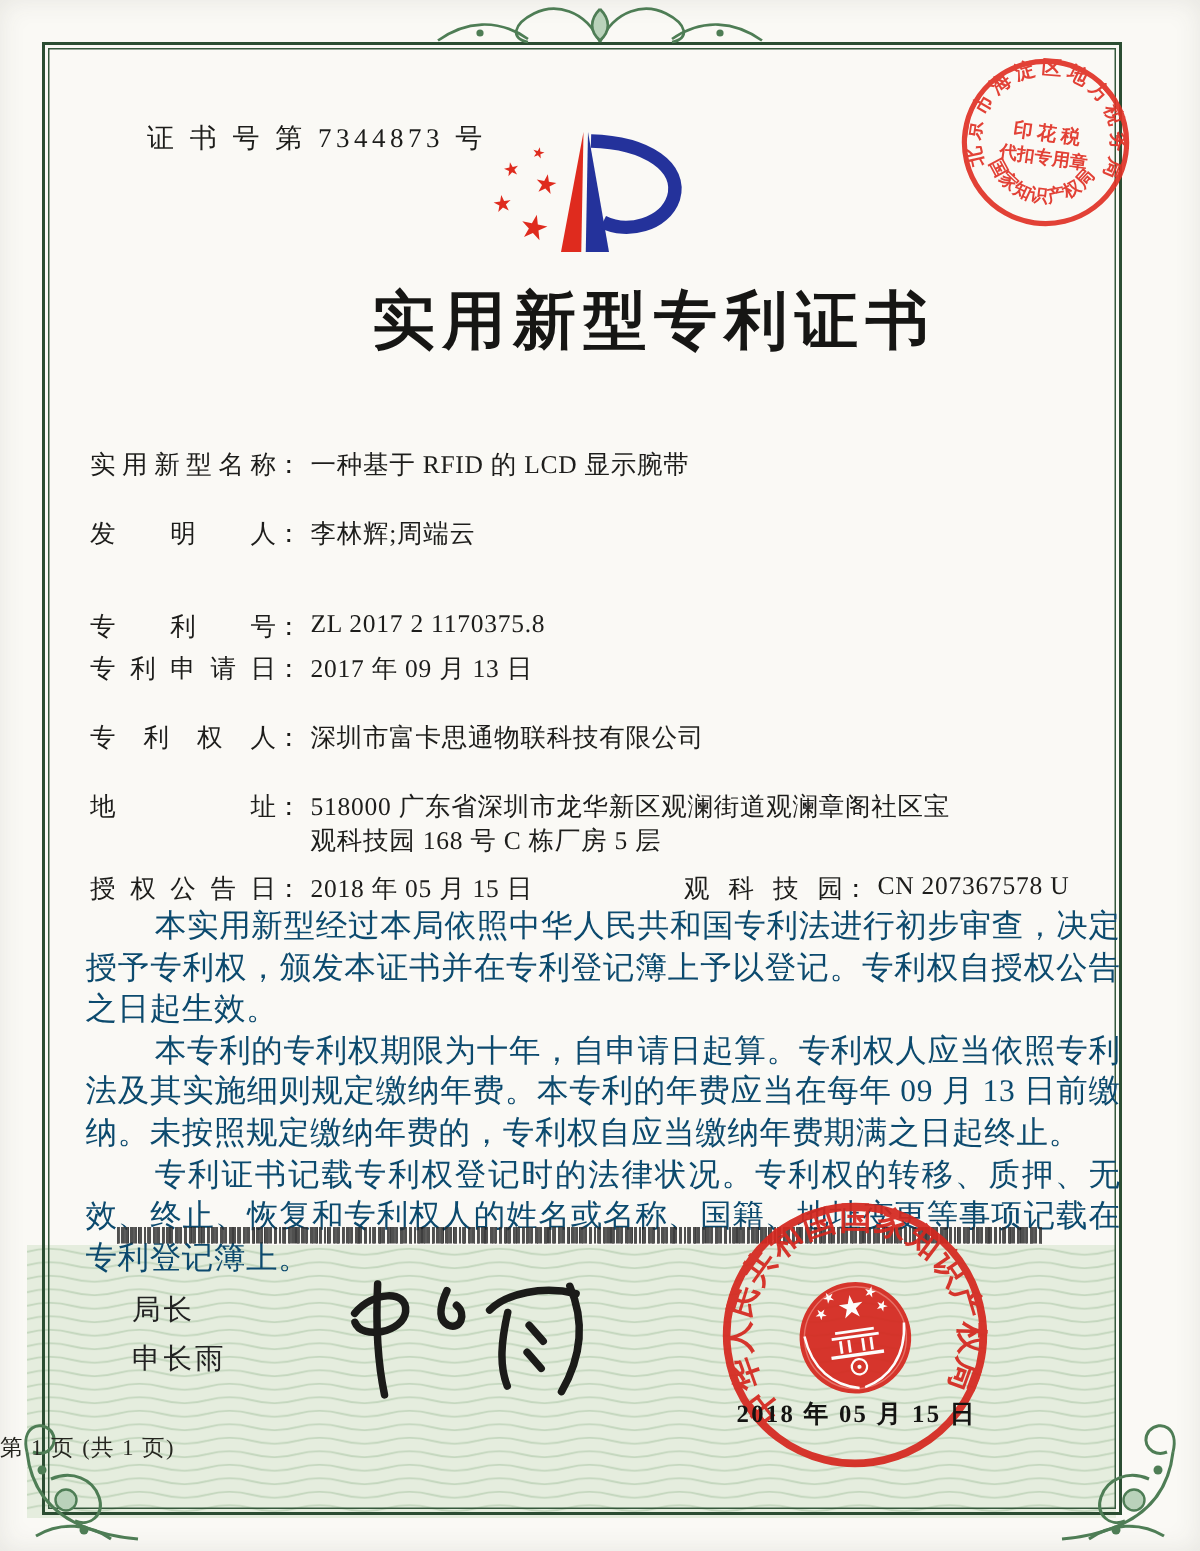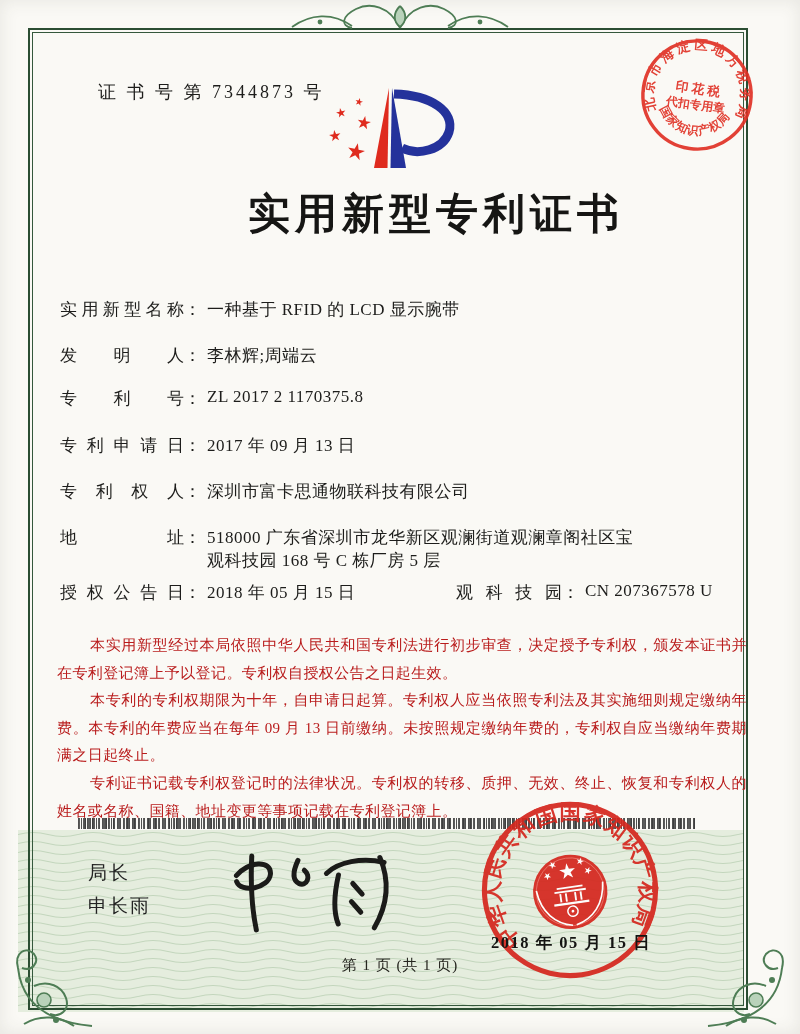--- a/index.html
+++ b/index.html
@@ -36,22 +36,22 @@
   .flabel{ display:inline-block; width:124px; text-align:justify;
            text-align-last:justify; vertical-align:top; }
   .flabel-sm{ display:inline-block; width:106px; text-align:justify;
               text-align-last:justify; vertical-align:top; }
   .colon{ display:inline-block; vertical-align:top; }
   .fvalue{ display:inline-block; margin-left:6px; vertical-align:top; letter-spacing:.5px; }
   .addr-lines{ display:inline-block; margin-left:6px; vertical-align:top;
                white-space:normal; width:540px; line-height:23px; letter-spacing:.5px; }
   .grant-right{ position:absolute; left:396px; top:0; }
   
-  .body-text{ position:absolute; left:57px; top:632px; width:690px;
-              font-size:15px; line-height:27.6px; color:#b91c1c;
+  .body-text{ position:absolute; left:57px; top:604px; width:690px;
+              font-size:21px; line-height:27.6px; color:#0c4a6e;
               text-align:justify; z-index:4; }
   .body-text p{ text-indent:2.2em; letter-spacing:.4px; }
   
   .barcode{ position:absolute; left:78px; top:818px; width:618px; height:11px; z-index:4;
     background:
       repeating-linear-gradient(90deg,#2b2b2b 0 1.5px,transparent 1.5px 3px),
       repeating-linear-gradient(90deg,#161616 0 1px,transparent 1px 7px),
       repeating-linear-gradient(90deg,#3a3a3a 0 2px,transparent 2px 5px);
     opacity:.82; }
   
@@ -60,21 +60,21 @@
              font-size:19px; letter-spacing:2px; color:#222; }
   .dir-title{ top:860px; }
   .dir-name{ top:893px; }
   .sig{ position:absolute; left:215px; top:843px; z-index:5; transform:rotate(-2deg); }
   
   .seal{ position:absolute; left:477px; top:797px; transform:rotate(-8deg);
          opacity:.93; z-index:5; }
   .seal-date{ position:absolute; left:491px; top:932px; font-size:16.5px; font-weight:bold;
               letter-spacing:1.5px; color:#141412; z-index:6; white-space:nowrap; }
   
-  .pageno{ position:absolute; left:0; top:956px; width:100%; text-align:center;
+  .pageno{ position:absolute; left:0; top:956px; width:100%; 
            font-size:15px; letter-spacing:1px; color:#25251f; z-index:4; }
 </style>
 </head>
 <body>
 
 <div class="photo">
 
   <div class="band">
     <svg width="726" height="182" viewBox="0 0 726 182" preserveAspectRatio="none">
       <defs>
@@ -160,21 +160,21 @@
   </svg>
 
   <div class="title">实用新型专利证书</div>
 
   <div class="row" style="top:344px">
     <span class="flabel">发明人</span><span class="colon">：</span><span class="fvalue">李林辉;周端云</span>
   </div>
   <div class="row" style="top:298px">
     <span class="flabel">实用新型名称</span><span class="colon">：</span><span class="fvalue">一种基于 RFID 的 LCD 显示腕带</span>
   </div>
-  <div class="row" style="top:387px">
+  <div class="row" style="top:406px">
     <span class="flabel">专利号</span><span class="colon">：</span><span class="fvalue">ZL 2017 2 1170375.8</span>
   </div>
   <div class="row" style="top:434px">
     <span class="flabel">专利申请日</span><span class="colon">：</span><span class="fvalue">2017 年 09 月 13 日</span>
   </div>
   <div class="row" style="top:480px">
     <span class="flabel">专利权人</span><span class="colon">：</span><span class="fvalue">深圳市富卡思通物联科技有限公司</span>
   </div>
   <div class="row" style="top:526px">
     <span class="flabel">地址</span><span class="colon">：</span><span class="addr-lines"><span>518000 广东省深圳市龙华新区观澜街道观澜章阁社区宝</span><br><span>观科技园 168 号 C 栋厂房 5 层</span></span>

